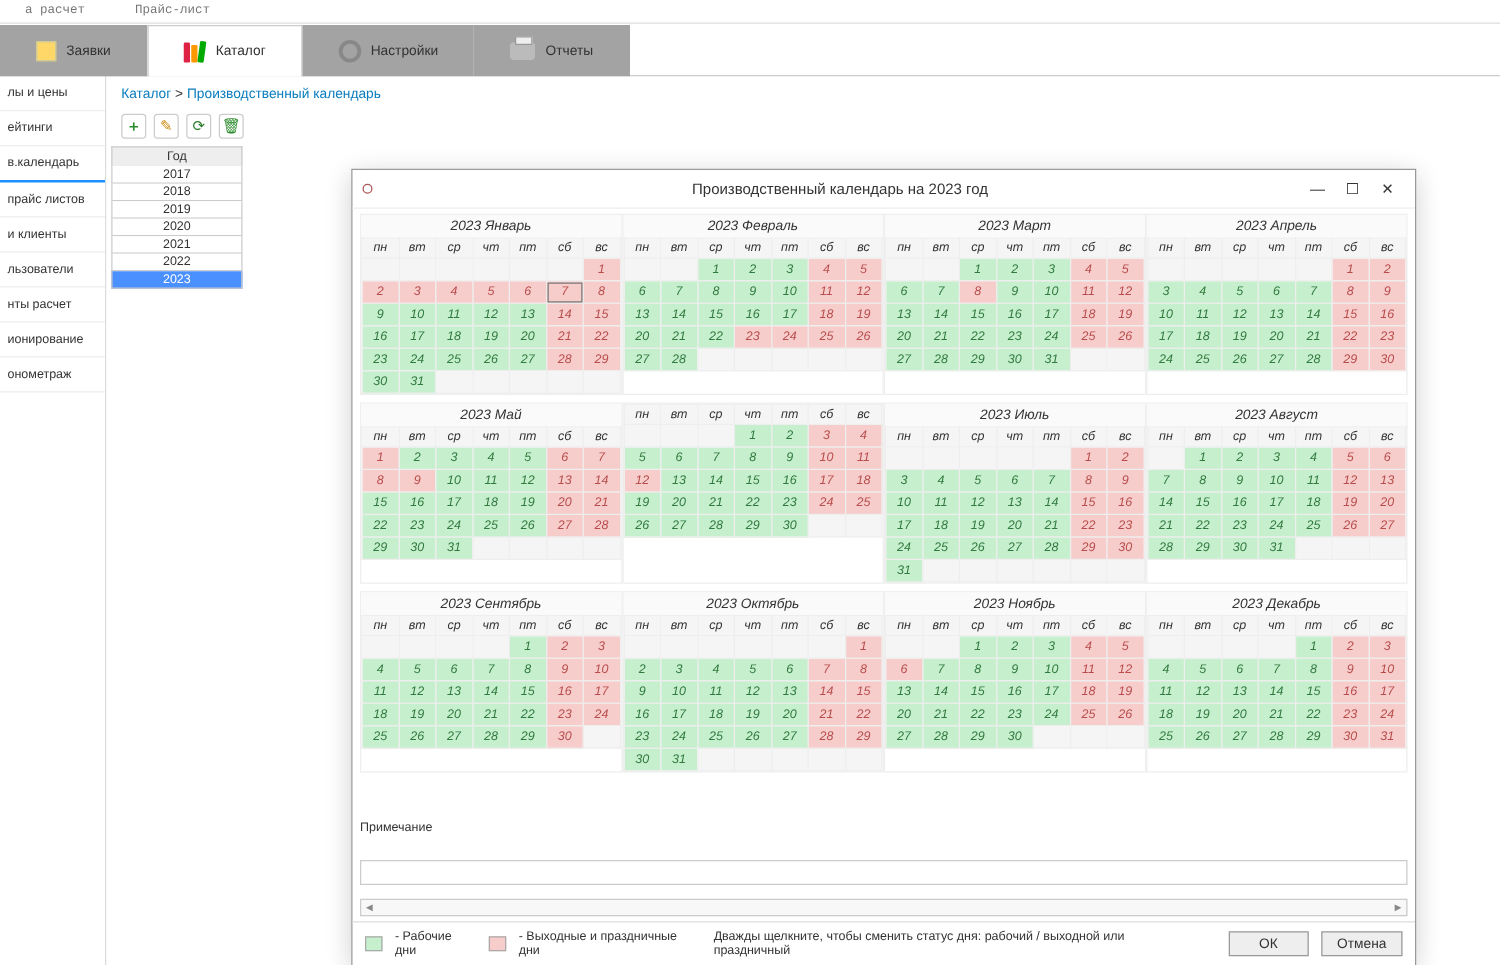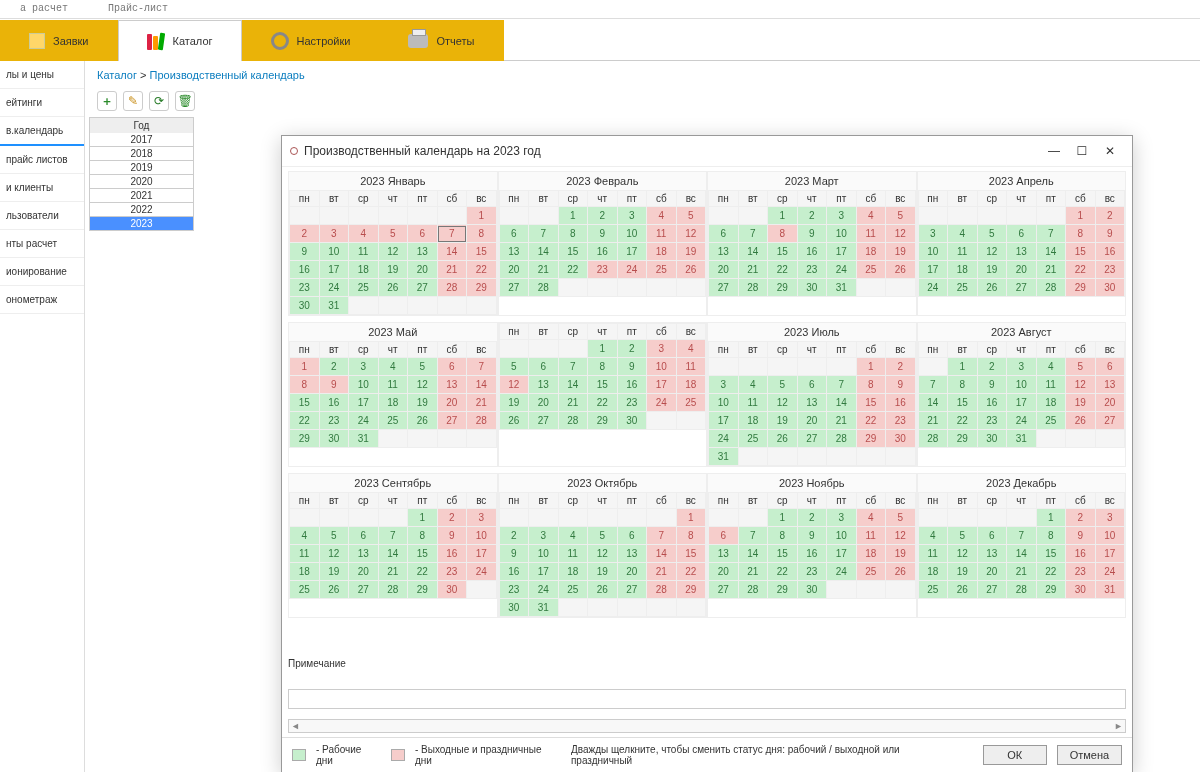--- a/index.html
+++ b/index.html
@@ -2,41 +2,41 @@
 <html><head>
 <meta charset="utf-8">
 <style>
 * { box-sizing: border-box; margin: 0; padding: 0; }
 body { font-family: "Segoe UI", Tahoma, sans-serif; font-size: 11px; background: #fff; color: #333; overflow: hidden; }
 .toolbar-top { display: flex; border-bottom: 1px solid #ddd; padding: 2px 0 0 0; height: 19px; font-size: 10px; color: #777; }
 .toolbar-top .tt-item { padding: 1px 20px; font-family: Liberation Mono, monospace; }
 .main-tabs { display: flex; border-bottom: 1px solid #ccc; height: 42px; position: relative; }
 .tab { display: flex; align-items: center; gap: 8px; padding: 0 28px; border: 1px solid transparent; border-bottom: none; position: relative; top: 1px; cursor: pointer; }
 .tab.active { border-color: #ccc; background: #fff; }
-.tab.inactive { background: #eab308; }
+.tab.inactive { background: #a3a3a3; }
 .workspace { display: flex; height: calc(100vh - 61px); }
 .side-nav { width: 85px; border-right: 1px solid #ddd; }
 .side-nav .sn-item { padding: 8px 6px; border-bottom: 1px solid #eee; font-size: 10px; color: #333; white-space: nowrap; overflow: hidden; text-overflow: clip; cursor: pointer; }
 .side-nav .sn-item.active { border-bottom: 2px solid #1e90ff; }
 .content { flex: 1; position: relative; }
 .crumbs { padding: 8px 12px; font-size: 11px; }
 .crumbs a { color: #0b7dbf; text-decoration: none; }
 .toolbar-icons { display: flex; gap: 6px; padding: 2px 8px 6px 8px; }
 .ti { width: 20px; height: 20px; border: 1px solid #ccc; border-radius: 3px; display: flex; align-items: center; justify-content: center; background: #fff; cursor: pointer; font-size: 12px; }
 .year-panel { width: 105px; }
 .year-panel .yp-head { background: #eee; text-align: center; border: 1px solid #ccc; font-size: 10px; padding: 2px 0; border-bottom: none; }
 .year-panel .yp-row { background: #fff; text-align: center; border: 1px solid #ccc; border-top: none; font-size: 10px; padding: 1px 0; cursor: pointer; }
 .year-panel .yp-row.sel { background: #4a90ff; color: #fff; }
 .left-col { padding: 0 0 0 4px; }
 .dialog-mask { position: absolute; left: 196px; top: 74px; width: 852px; height: 638px; background: #fff; border: 1px solid #999; box-shadow: 0 4px 20px rgba(0,0,0,.2); display: flex; flex-direction: column; }
 .dlg-title { display: flex; align-items: center; padding: 6px 8px; border-bottom: 1px solid #eee; }
-.dlg-title .tt { flex: 1; font-size: 12px; }
+.dlg-title .tt { flex: 1; font-size: 12px; text-align: center; }
 .dlg-title .wbtn { width: 28px; height: 18px; display: flex; align-items: center; justify-content: center; font-size: 12px; cursor: pointer; user-select: none; }
 .dlg-body { flex: 1; overflow-y: auto; padding: 4px 6px; }
-.row4 { display: grid; grid-template-columns: repeat(4, 1fr); gap: 0; margin-bottom: 6px; }
+.row4 { display: grid; grid-template-columns: repeat(4, 1fr); gap: 0; margin-bottom: 6px; font-style: italic; }
 .month { border: 1px solid #eee; }
 .month .mh { text-align: center; font-size: 11px; padding: 3px 0; background: #fafafa; }
 .month table { border-collapse: collapse; width: 100%; table-layout: fixed; }
 .month th { font-weight: normal; font-size: 10px; padding: 2px 0; background: #f5f5f5; border: 1px solid #eee; }
 .month td { text-align: center; font-size: 10px; padding: 3px 0; border: 1px solid #eee; cursor: pointer; }
 .month td.e { background: #f5f5f5; }
 .month td.w { background: #c6efcd; color: #317a3f; }
 .month td.h { background: #f6cdcb; color: #b84d4d; }
 .month td.today { outline: 1px solid #777; outline-offset: -2px; }
 .note-area { padding: 4px 6px; }

